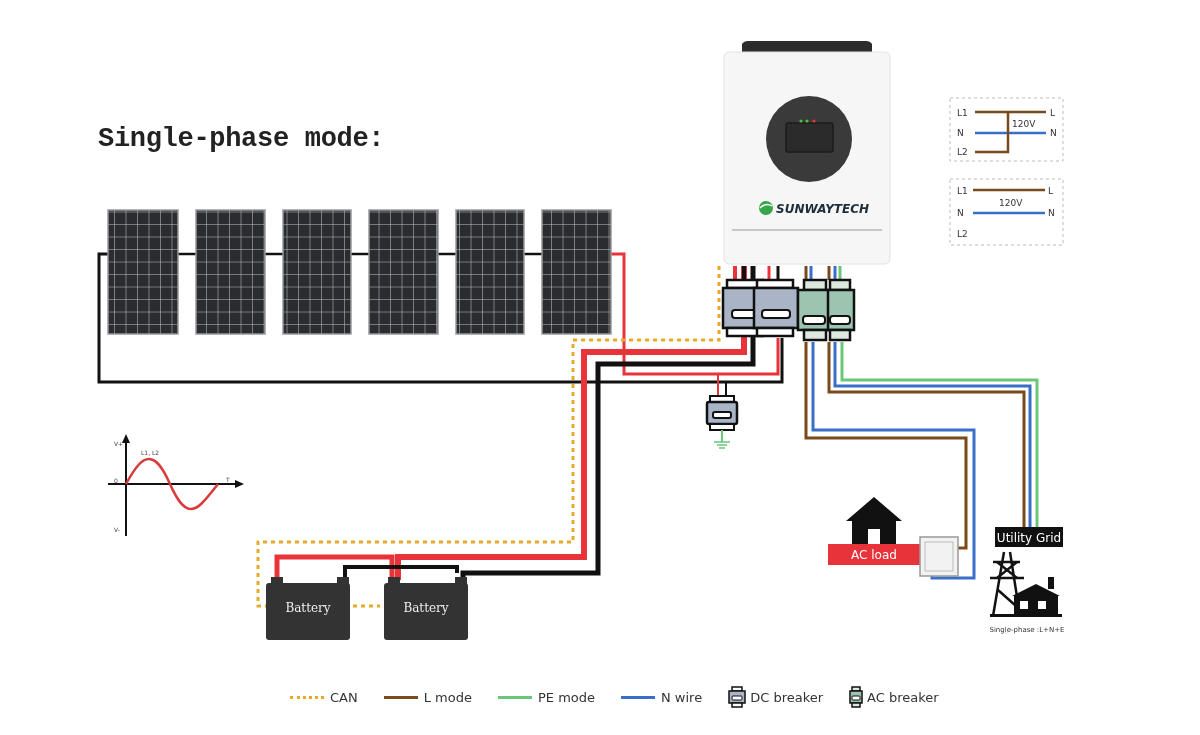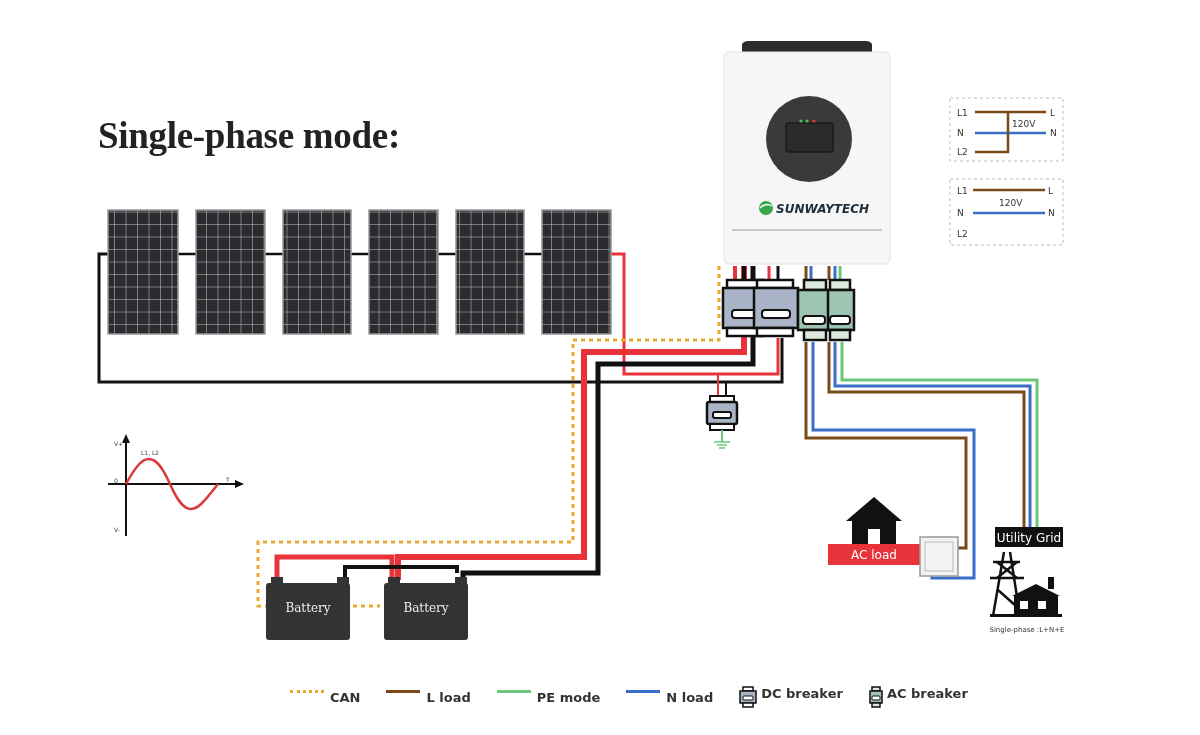--- a/index.html
+++ b/index.html
@@ -1,20 +1,20 @@
 <!DOCTYPE html>
 <html><head>
 <meta charset="utf-8">
 <style>
   html, body { margin:0; padding:0; background:#ffffff; }
   body { width:1200px; height:735px; position:relative; overflow:hidden; font-family:"DejaVu Sans", sans-serif; }
-  .title { position:absolute; left:98px; top:114px; font-size:37px; font-weight:bold; color:#222; font-family:Liberation Serif, serif; letter-spacing:-0.3px; }
+  .title { position:absolute; left:98px; top:124px; font-size:27px; font-weight:bold; color:#222; font-family:Liberation Mono, monospace; letter-spacing:-0.3px; }
   svg.diagram { position:absolute; left:0; top:0; }
   .legend { position:absolute; left:290px; top:686px; height:22px; display:flex; align-items:center; font-size:13px; color:#333; font-family:"DejaVu Sans", sans-serif; }
-  .legend .item { display:flex; margin-right:26px;font-weight:bold; }
+  .legend .item { display:flex; align-items:center; margin-right:26px; }
   .legend .swatch { width:34px; height:0; margin-right:6px; }
   .legend .sw-can { border-top:3px dotted #e8a92a; }
   .legend .sw-l { border-top:3px solid #7a4a1a; }
   .legend .sw-pe { border-top:3px solid #6ac77a; }
   .legend .sw-n { border-top:3px solid #3a6fc9; }
   .legend svg { margin-right:4px; }
 </style>
 </head>
 <body>
 
@@ -211,29 +211,29 @@
   </g>
 </svg>
 
 <div class="legend">
   <div class="item">
     <span class="swatch sw-can"></span>
     <span>CAN</span>
   </div>
   <div class="item">
     <span class="swatch sw-l"></span>
-    <span>L load</span>
+    <span>L mode</span>
   </div>
   <div class="item">
     <span class="swatch sw-pe"></span>
     <span>PE mode</span>
   </div>
   <div class="item">
     <span class="swatch sw-n"></span>
-    <span>N load</span>
+    <span>N wire</span>
   </div>
   <div class="item">
     <svg width="18" height="22">
       <rect x="4" y="1" width="10" height="4" fill="#fff" stroke="#111" stroke-width="1.5"></rect>
       <rect x="1" y="5" width="16" height="12" fill="#a9b4c6" stroke="#111" stroke-width="1.5"></rect>
       <rect x="4" y="10" width="10" height="4" rx="1" fill="#fff" stroke="#111" stroke-width="1"></rect>
       <rect x="4" y="17" width="10" height="4" fill="#fff" stroke="#111" stroke-width="1.5"></rect>
     </svg>
     <span>DC breaker</span>
   </div>

